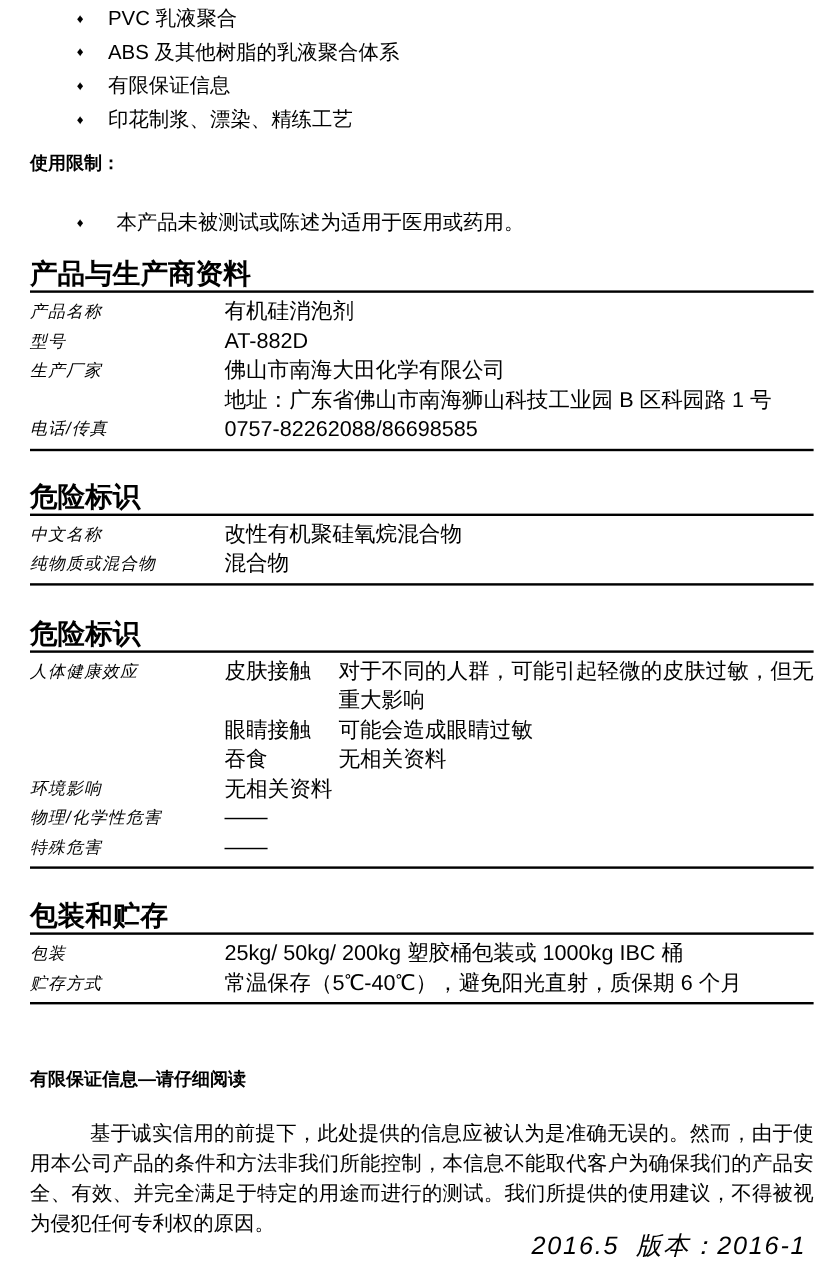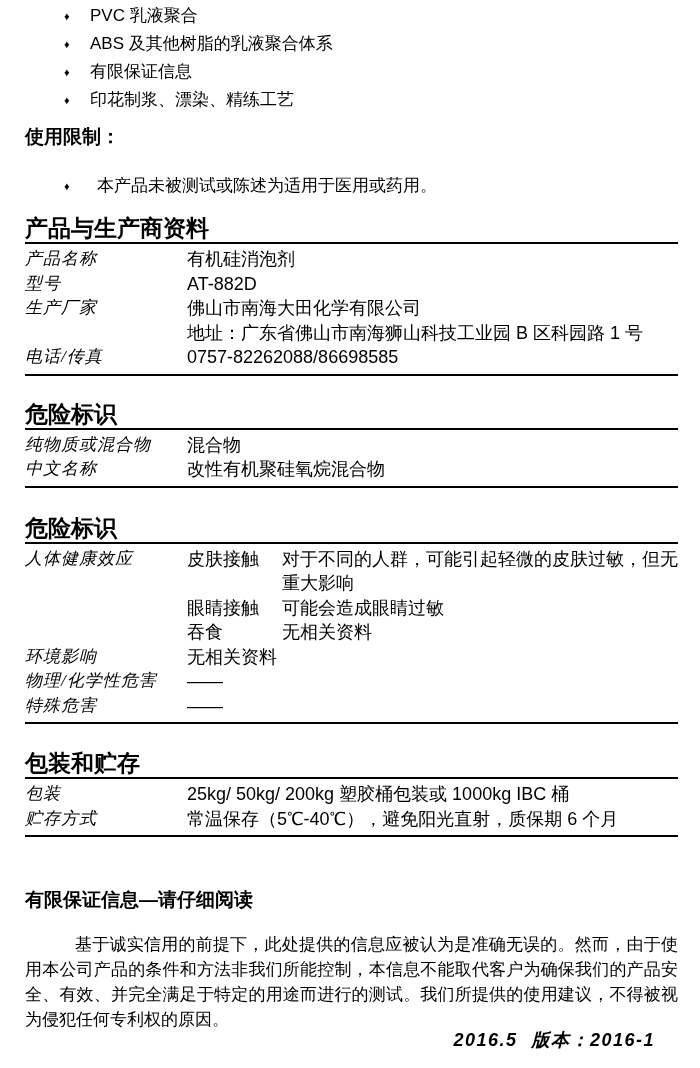--- a/index.html
+++ b/index.html
@@ -18,39 +18,39 @@
   ul.bullets { list-style: none; margin: 0; padding: 0; }
   ul.bullets li { position: relative; padding-left: 65px; line-height: 28px; }
   .blt {
     position: absolute; left: 39px; top: 0;
     font-size: 11px; line-height: 28px;
   }
   ul.bullets.single li { padding-left: 72px; }
 
   
   .free-heading {
-    font-weight: bold; font-size: 19px;
+    font-weight: bold; font-size: 15px;
     margin: 0; line-height: 22px;
   }
   #usage-heading { margin-top: 12px; }
 
   
   section { margin: 0; }
   .sec-heading {
     font-weight: bold; font-size: 23px;
     margin: 0; padding-bottom: 4px; line-height: 20px;
     border-bottom: 2.5px solid #000;
   }
   .tbl { border-bottom: 2.5px solid #000; padding: 3px 0 4px 0; }
   .trow { display: grid; grid-template-columns: 162px 1fr; line-height: 24.5px; }
   .trow3 { display: grid; grid-template-columns: 162px 95px 1fr; line-height: 24.5px; }
   .lab {
-    font-family: Liberation Serif, serif;
+    font-family: Liberation Sans, sans-serif;
     font-style: italic;
-    font-size: 17px;
+    font-size: 14px;
     letter-spacing: 1px;
   }
   .val, .sub { font-size: 18px; }
 
   #sec-product  { margin-top: 18px; }
   #sec-compo    { margin-top: 28px; }
   #sec-hazard   { margin-top: 30px; }
   #sec-packing  { margin-top: 29px; }
 
   
@@ -58,23 +58,23 @@
   .warranty-body {
     margin: 21px 0 0 0;
     line-height: 25px;
     text-indent: 50px;
     text-align: justify;
   }
 
   
   .footer {
     position: absolute;
-    right: 45px; bottom: 16px;
-    font-weight: bold; font-style: italic;
-    font-size: 18px;
+    right: 28px; bottom: 16px;
+    font-weight: normal; font-style: italic;
+    font-size: 21px;
     letter-spacing: 1.5px;
     white-space: nowrap;
   }
   .footer .gap { display: inline-block; width: 14px; }
 </style>
 </head>
 <body>
 
 <div class="page">
 
@@ -129,26 +129,26 @@
         <span class="lab">电话/传真</span>
         <span class="val">0757-82262088/86698585</span>
       </div>
     </div>
   </section>
 
   <section id="sec-compo">
     <h3 class="sec-heading">危险标识</h3>
     <div class="tbl">
       <div class="trow">
+        <span class="lab">中文名称</span>
+        <span class="val">改性有机聚硅氧烷混合物</span>
+      </div>
+      <div class="trow">
         <span class="lab">纯物质或混合物</span>
         <span class="val">混合物</span>
-      </div>
-      <div class="trow">
-        <span class="lab">中文名称</span>
-        <span class="val">改性有机聚硅氧烷混合物</span>
       </div>
     </div>
   </section>
 
   <section id="sec-hazard">
     <h3 class="sec-heading">危险标识</h3>
     <div class="tbl">
       <div class="trow3">
         <span class="lab">人体健康效应</span>
         <span class="sub">皮肤接触</span>

